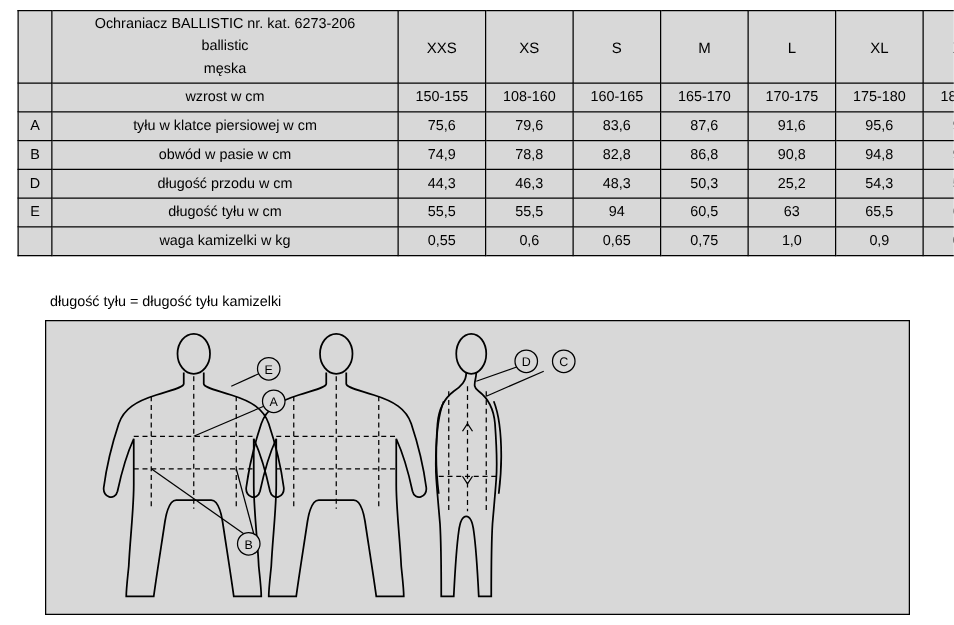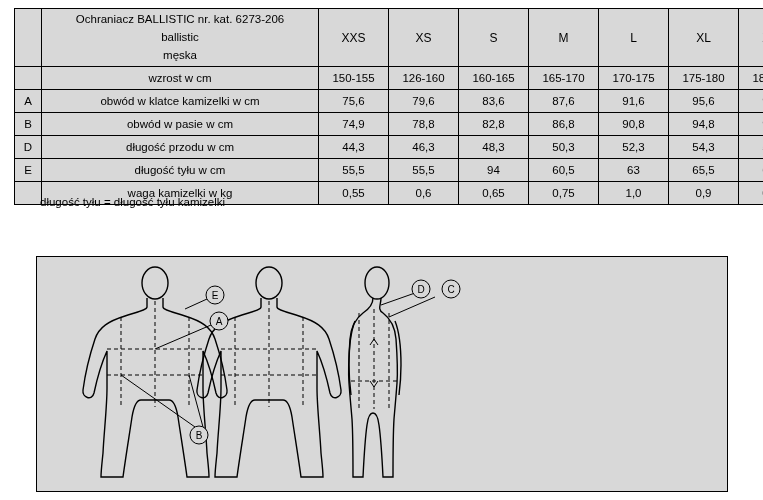--- a/index.html
+++ b/index.html
@@ -54,21 +54,21 @@
   .size-head { text-align: center; font-size: 12px; }
 
   
   .notes {
     position: absolute;
     left: 40px;
     top: 192px;
     font-size: 11.5px;
     line-height: 1.85;
   }
-  .notes div { white-space: nowrap; }
+  .notes div { white-space: nowrap; margin-top: 40px; }
 
   
   .figure-box {
     position: absolute;
     left: 36px;
     top: 256px;
     width: 692px;
     height: 236px;
     border: 1px solid #000000;
     background: #d8d8d8;
@@ -101,30 +101,30 @@
         <td class="col-size size-head">L</td>
         <td class="col-size size-head">XL</td>
         <td class="col-size size-head">XXL</td>
       </tr>
     </thead>
     <tbody>
       <tr>
         <td class="col-label"></td>
         <td class="col-desc">wzrost w cm</td>
         <td class="col-size">150-155</td>
-        <td class="col-size">126-160</td>
+        <td class="col-size">108-160</td>
         <td class="col-size">160-165</td>
         <td class="col-size">165-170</td>
         <td class="col-size">170-175</td>
         <td class="col-size">175-180</td>
         <td class="col-size">180-185</td>
       </tr>
       <tr>
         <td class="col-label">A</td>
-        <td class="col-desc">obwód w klatce kamizelki w cm</td>
+        <td class="col-desc">tyłu w klatce piersiowej w cm</td>
         <td class="col-size">75,6</td>
         <td class="col-size">79,6</td>
         <td class="col-size">83,6</td>
         <td class="col-size">87,6</td>
         <td class="col-size">91,6</td>
         <td class="col-size">95,6</td>
         <td class="col-size">99,6</td>
       </tr>
       <tr>
         <td class="col-label">B</td>
@@ -137,21 +137,21 @@
         <td class="col-size">94,8</td>
         <td class="col-size">98,8</td>
       </tr>
       <tr>
         <td class="col-label">D</td>
         <td class="col-desc">długość przodu w cm</td>
         <td class="col-size">44,3</td>
         <td class="col-size">46,3</td>
         <td class="col-size">48,3</td>
         <td class="col-size">50,3</td>
-        <td class="col-size">52,3</td>
+        <td class="col-size">25,2</td>
         <td class="col-size">54,3</td>
         <td class="col-size">56,3</td>
       </tr>
       <tr>
         <td class="col-label">E</td>
         <td class="col-desc">długość tyłu w cm</td>
         <td class="col-size">55,5</td>
         <td class="col-size">55,5</td>
         <td class="col-size">94</td>
         <td class="col-size">60,5</td>

